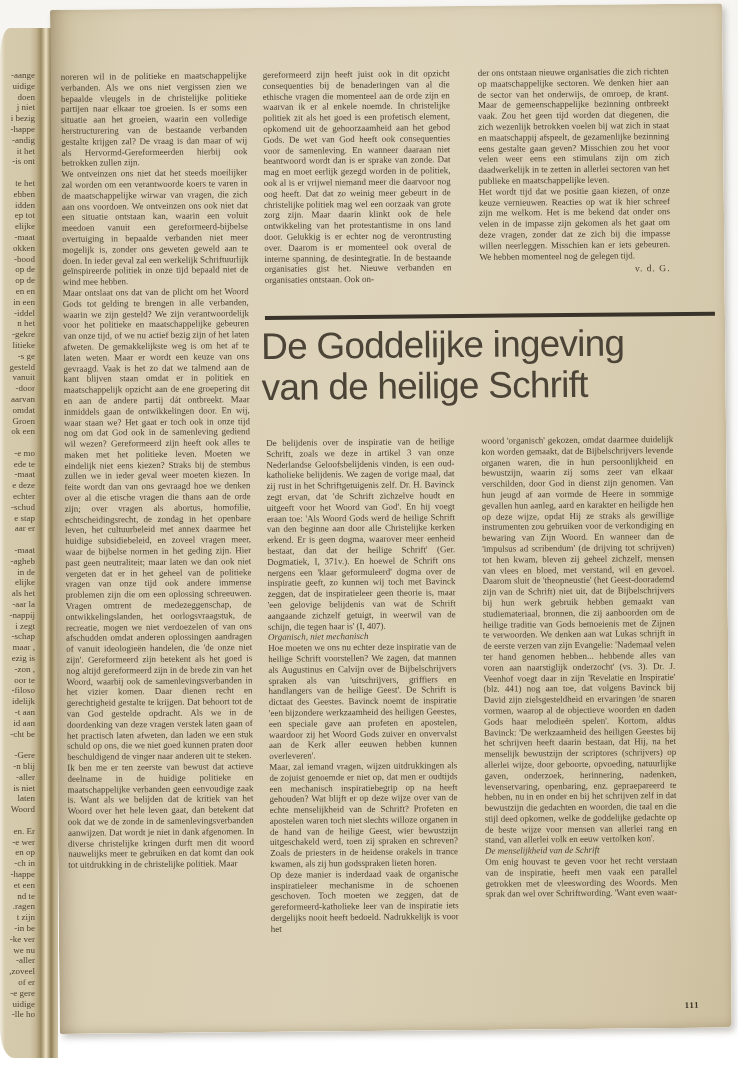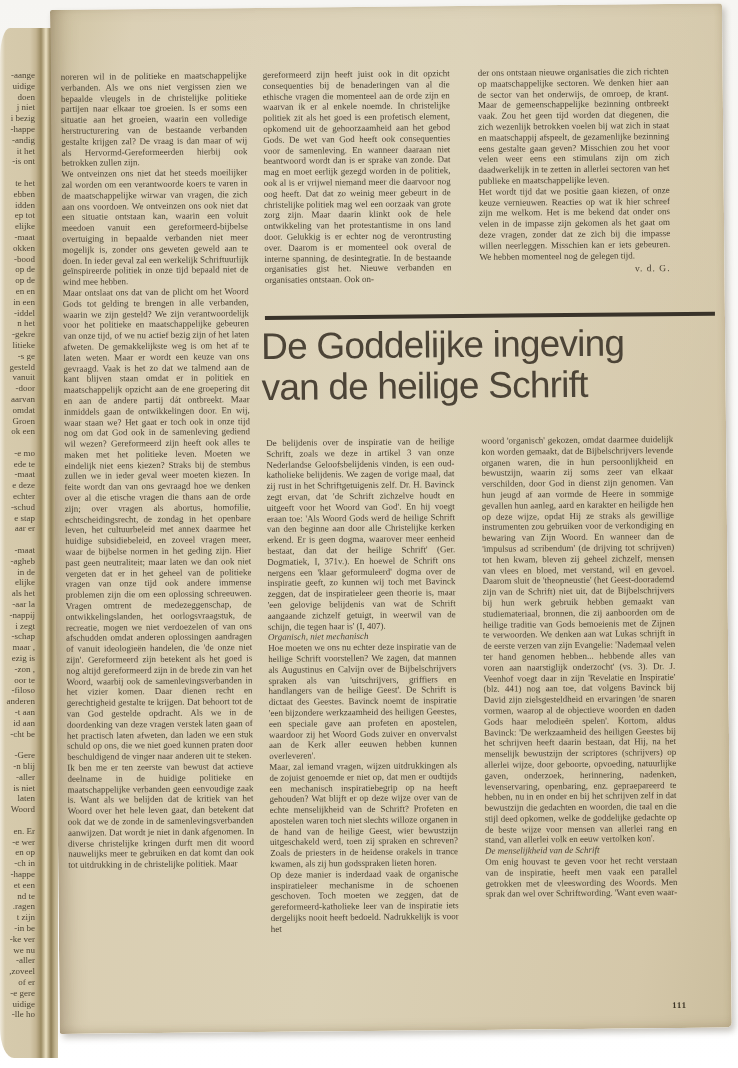--- a/index.html
+++ b/index.html
@@ -50,21 +50,21 @@
   .title{
     position:absolute;left:208px;top:318px;margin:0;width:460px;
     font-family:"Liberation Sans", sans-serif;font-weight:400;
     font-size:37px;line-height:41px;letter-spacing:-0.8px;color:#4c4437;
   }
   .colA{left:212px;top:430px;width:188px;height:568px;}
   .colB{left:427px;top:430px;width:192px;height:575px;}
   .blk{margin:0;}
   .kind-h{font-style:italic;text-align:left;margin-top:10px;}
   .pagenum{
-    position:absolute;left:600px;top:996px;width:40px;text-align:center;
+    position:absolute;left:600px;top:996px;width:40px;text-align:right;
     font-size:8.5px;font-weight:bold;letter-spacing:1px;color:#3a3325;
   }
 </style>
 </head>
 <body>
 
 <div class="photo">
 
   <div class="spine">
     <div class="spine-text bodytext">
@@ -120,21 +120,21 @@
         <div class="spine-line">als het</div>
         <div class="spine-line">aar la-</div>
         <div class="spine-line">nappij-</div>
         <div class="spine-line">i zegt</div>
         <div class="spine-line">schap-</div>
         <div class="spine-line">, maar</div>
         <div class="spine-line">ezig is</div>
         <div class="spine-line">, zon-</div>
         <div class="spine-line">oor te</div>
         <div class="spine-line">filoso-</div>
-        <div class="spine-line">anderen</div>
+        <div class="spine-line">idelijk</div>
         <div class="spine-line">t aan-</div>
         <div class="spine-line">id aan</div>
         <div class="spine-line">cht be-</div>
         <div class="spine-line"></div>
         <div class="spine-line">Gere-</div>
         <div class="spine-line">n blij-</div>
         <div class="spine-line">aller-</div>
         <div class="spine-line">is niet</div>
         <div class="spine-line">laten</div>
         <div class="spine-line">Woord</div>

